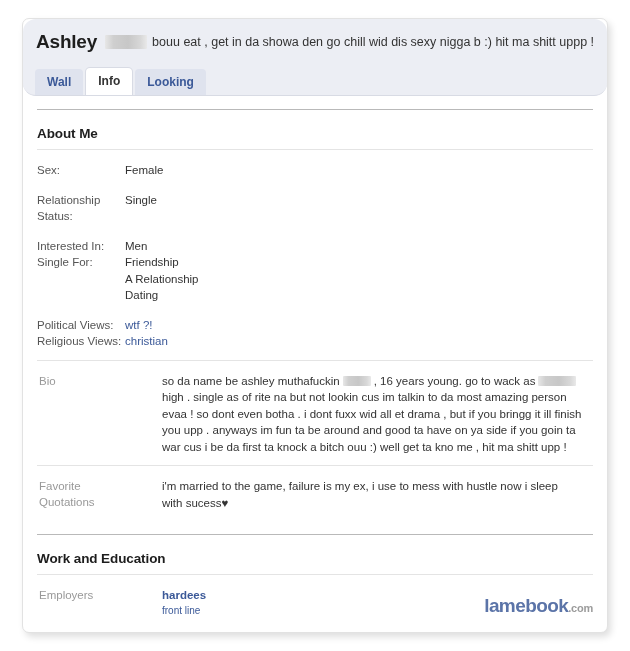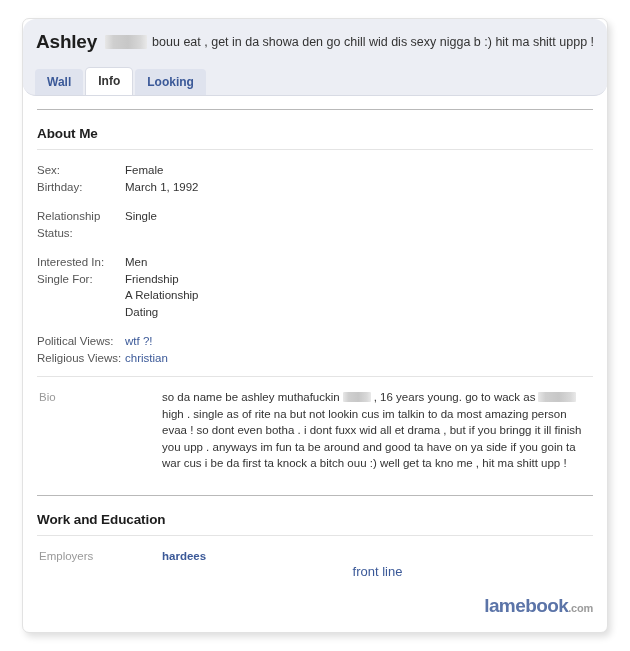--- a/index.html
+++ b/index.html
@@ -194,24 +194,23 @@
   .quote-text { max-width: 415px; }
 
   .employer-name {
     font-size: 11.5px;
     font-weight: bold;
     color: #3b5998;
     line-height: 16px;
     cursor: pointer;
   }
   .employer-role {
-    font-size: 13px;
+    font-size: 10px;
     color: #3b5998;
     line-height: 16px;
-    text-align: center;
   }
 
   
   .watermark {
     position: absolute;
     right: 14px;
     bottom: 16px;
     line-height: 16px;
     white-space: nowrap;
   }
@@ -255,24 +254,20 @@
       <div class="section-rule"></div>
 
       <div class="row">
         <div class="row-content">
 
           <div class="bi-group">
             <div class="bi-line">
               <div class="bi-key">Sex:</div>
               <div class="bi-val">Female</div>
             </div>
-            <div class="bi-line">
-              <div class="bi-key">Birthday:</div>
-              <div class="bi-val">March 1, 1992</div>
-            </div>
           </div>
 
           <div class="bi-group">
             <div class="bi-line">
               <div class="bi-key">Relationship Status:</div>
               <div class="bi-val">Single</div>
             </div>
           </div>
 
           <div class="bi-group">
@@ -306,20 +301,27 @@
           </div>
 
         </div>
       </div>
 
       <div class="row">
         <div class="row-label">Bio</div>
         <div class="row-content bio-text"><span>so da name be ashley muthafuckin</span><span class="redact redact-inline"></span><span>, 16 years young. go to wack as</span><span class="redact redact-inline wide"></span><span>high . single as of rite na but not lookin cus im talkin to da most amazing person evaa ! so dont even botha . i dont fuxx wid all et drama , but if you bringg it ill finish you upp . anyways im fun ta be around and good ta have on ya side if you goin ta war cus i be da first ta knock a bitch ouu :) well get ta kno me , hit ma shitt upp !</span></div>
       </div>
 
+      <div class="row">
+        <div class="row-label">
+          <div>Favorite</div>
+          <div>Quotations</div>
+        </div>
+        <div class="row-content quote-text">i'm married to the game, failure is my ex, i use to mess with hustle now i sleep with sucess♥</div>
+      </div>
 
       <div class="section-head">Work and Education</div>
       <div class="section-rule"></div>
 
       <div class="row">
         <div class="row-label">Employers</div>
         <div class="row-content">
           <div class="employer-name">hardees</div>
           <div class="employer-role">front line</div>
         </div>

